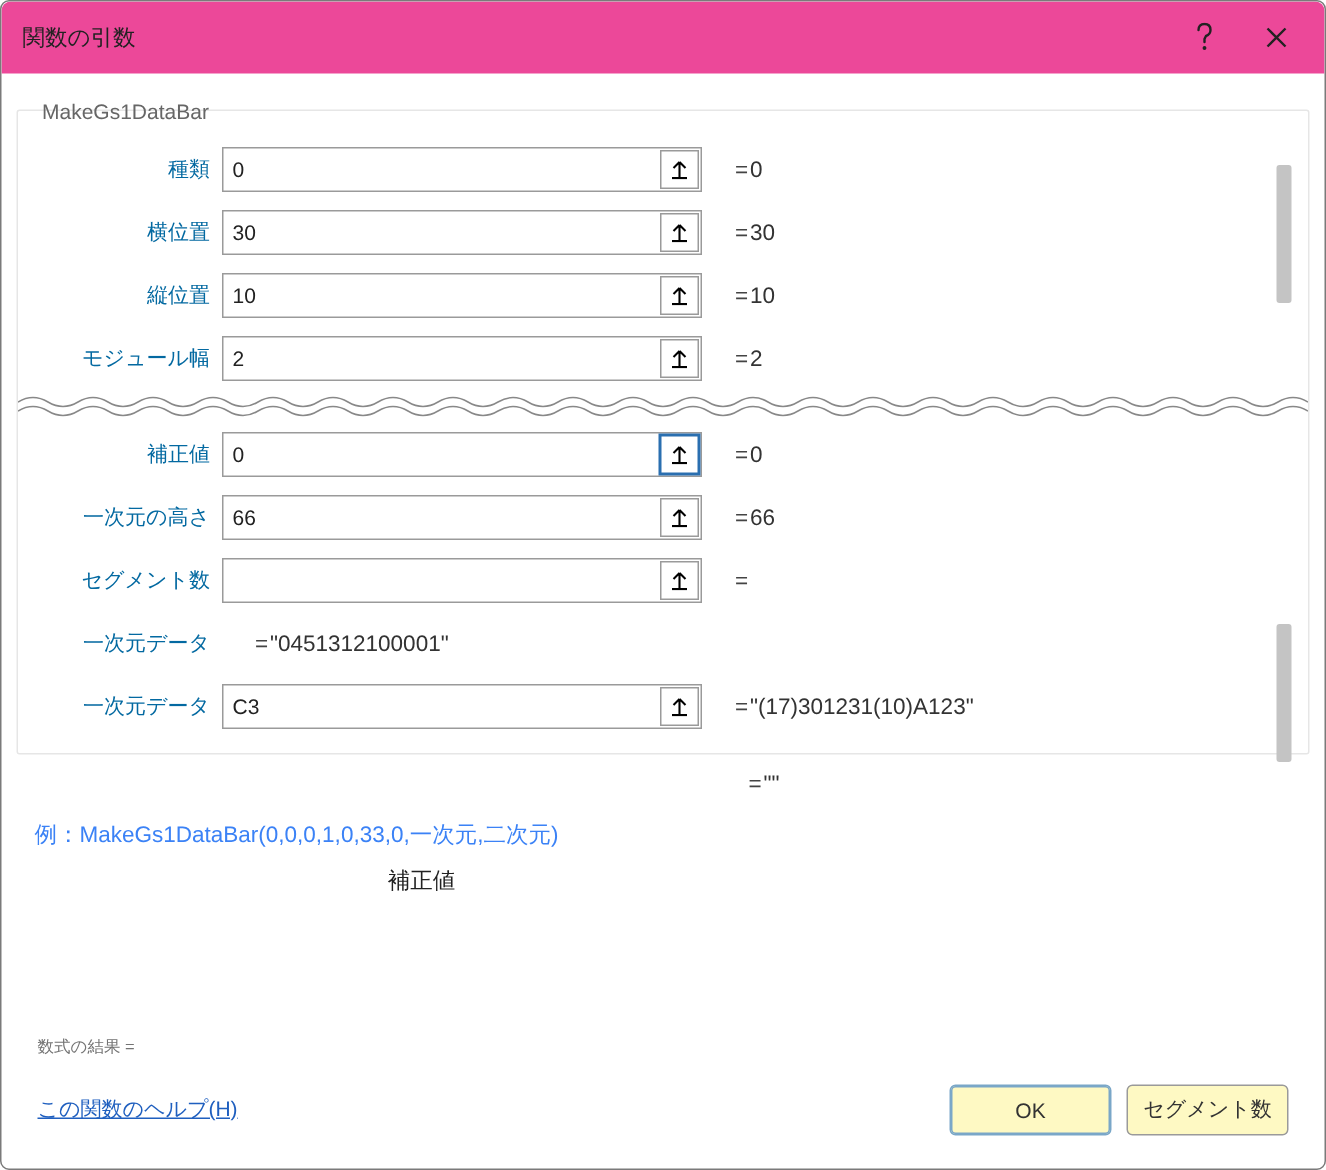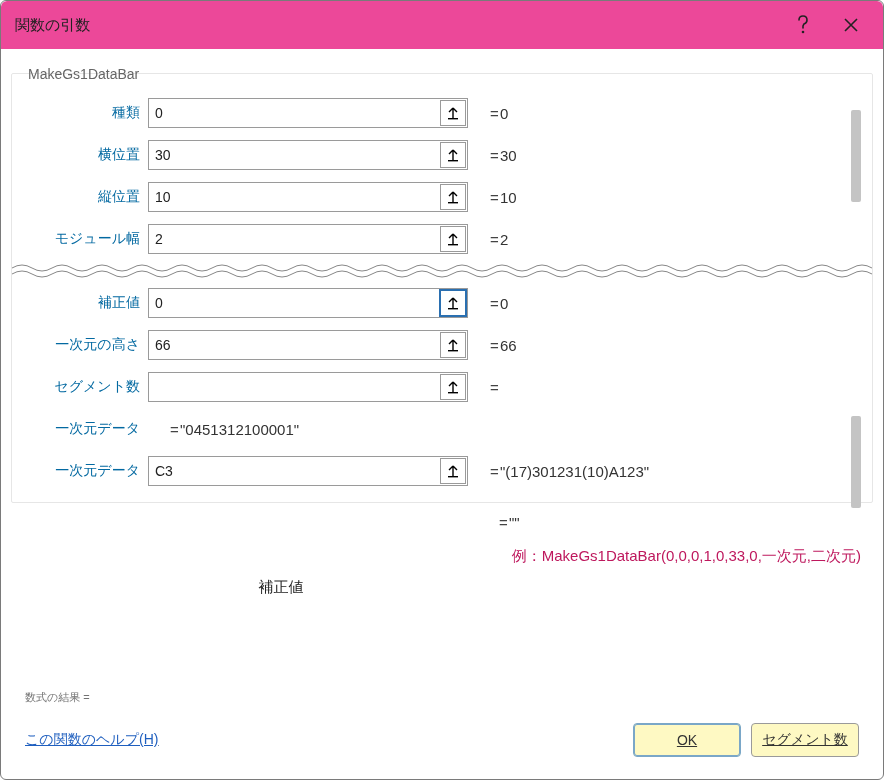--- a/index.html
+++ b/index.html
@@ -151,22 +151,21 @@
   }
   .result-line {
     display:flex;
     align-items:center;
     height:30px;
   }
   .result-line .spacer { width: 456px; }
   .example {
     padding: 10px 2px 0 2px;
     font-size: 15px;
-    color: #be185d;
-    text-align: right;
+    color: #3b82f6;
   }
   .current-arg {
     text-align: center;
     padding: 12px 0 4px 0;
     font-size: 15px;
     color: #222;
     margin-left: 160px;
     width: 200px;
   }
   .filler { flex:1; }
@@ -174,21 +173,20 @@
     padding: 8px 14px 14px 14px;
   }
   .formula-result {
     font-size: 11px;
     color: #737373;
     padding: 6px 0 18px 0;
   }
   .foot-row {
     display:flex;
     align-items:center;
-    text-decoration:underline;
   }
   .help-link {
     color: #1f5fbf;
     text-decoration: underline;
     font-size: 14px;
   }
   .foot-row .spacer { flex:1; }
   .btn {
     min-width: 108px;
     height: 34px;

